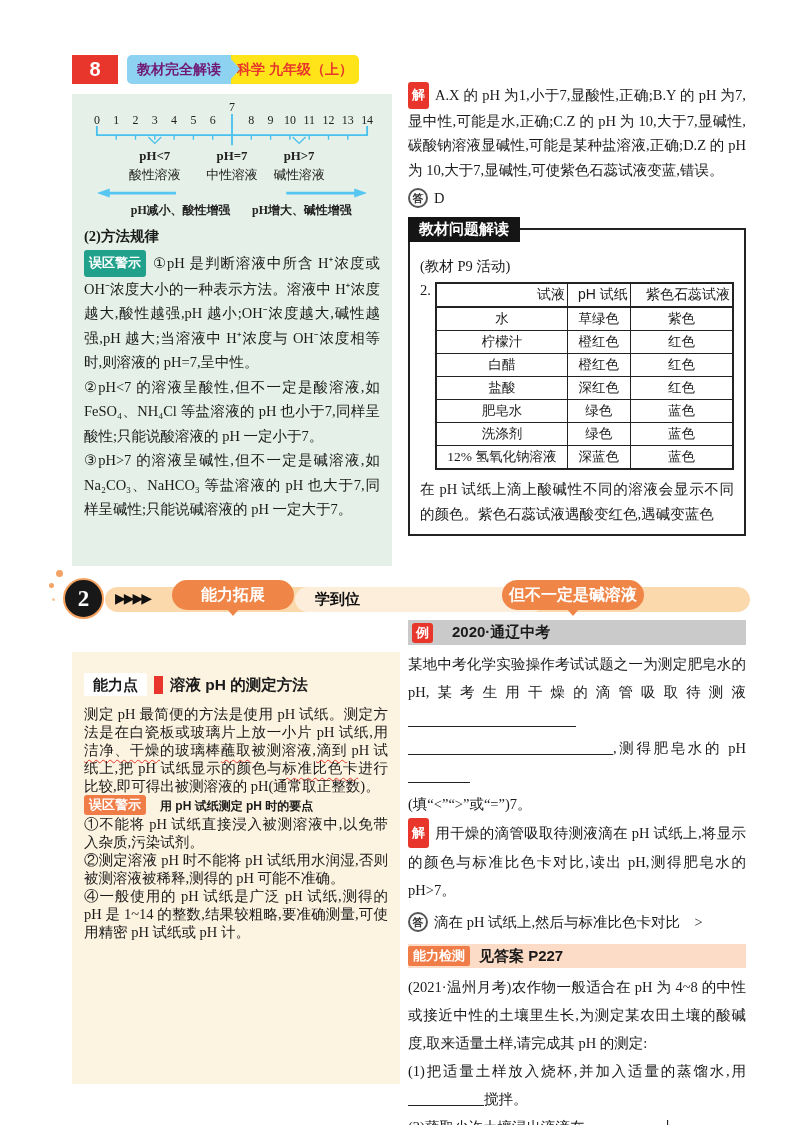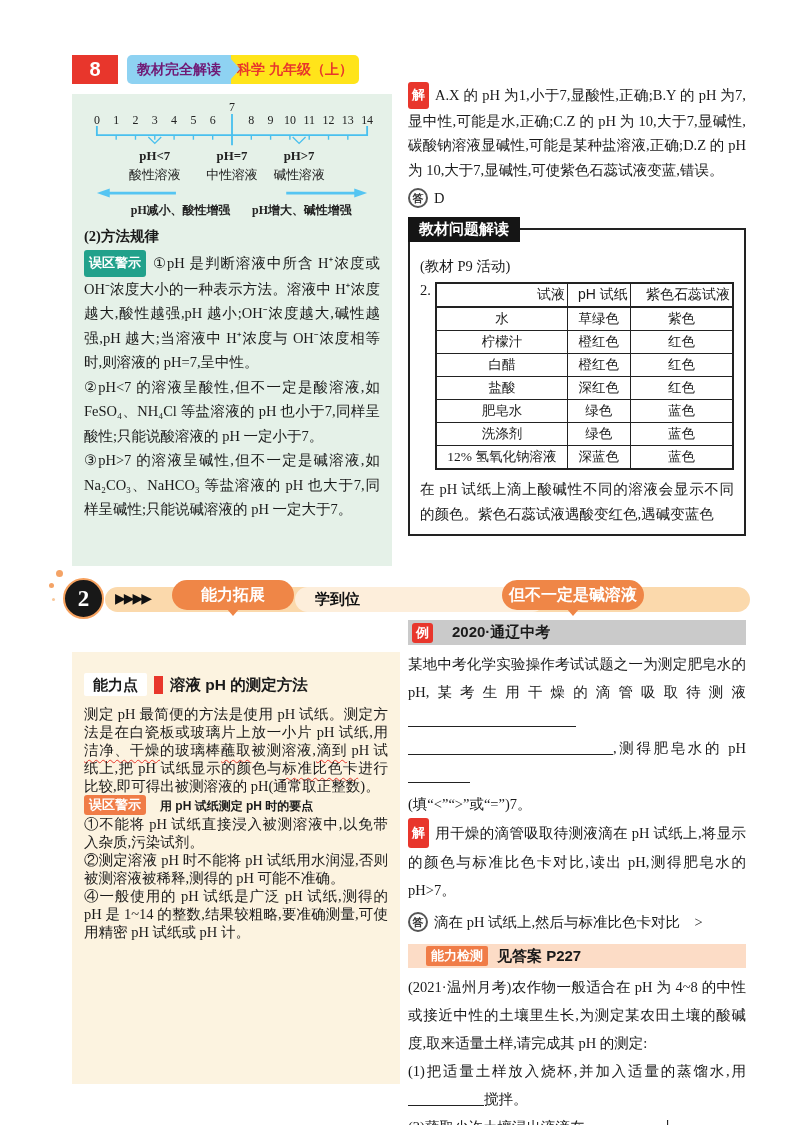--- a/index.html
+++ b/index.html
@@ -81,21 +81,21 @@
   .ability-title{font:bold 15.5px "Liberation Sans",sans-serif;}
   .cream-box p{font-size:14.5px;line-height:18px;margin:0;text-align:justify;}
   .warn-title{font-family:"Liberation Sans",sans-serif;font-size:12px;margin-left:8px;}
 
   
   .right-bottom{position:absolute;left:408px;top:620px;width:338px;}
   .right-bottom p{font-size:14.5px;line-height:28px;margin:0;text-align:justify;}
   .example-banner{background:#cacaca;height:25px;display:flex;align-items:center;padding-left:4px;margin-bottom:5px;}
   .example-banner .badge{margin-right:0;}
   .example-src{font:bold 15px "Liberation Sans",sans-serif;margin-left:19px;}
-  .check-strip{background:#fcdcc6;height:24px;display:flex;align-items:center;margin:8px 0 5px;padding-left:18px;}
+  .check-strip{background:#fcdcc6;height:24px;display:flex;align-items:center;margin:8px 0 5px;}
   .check-strip .badge{margin-right:0;border-radius:2px;}
   .check-note{font:bold 15px "Liberation Sans",sans-serif;margin-left:9px;}
   .blank{display:inline-block;border-bottom:1px solid #222;height:15px;vertical-align:-2px;}
   .bw170{width:168px;}.bw210{width:205px;}.bw66{width:62px;}.bw78{width:76px;}
 </style>
 </head>
 <body>
 
 <div class="page">
 

